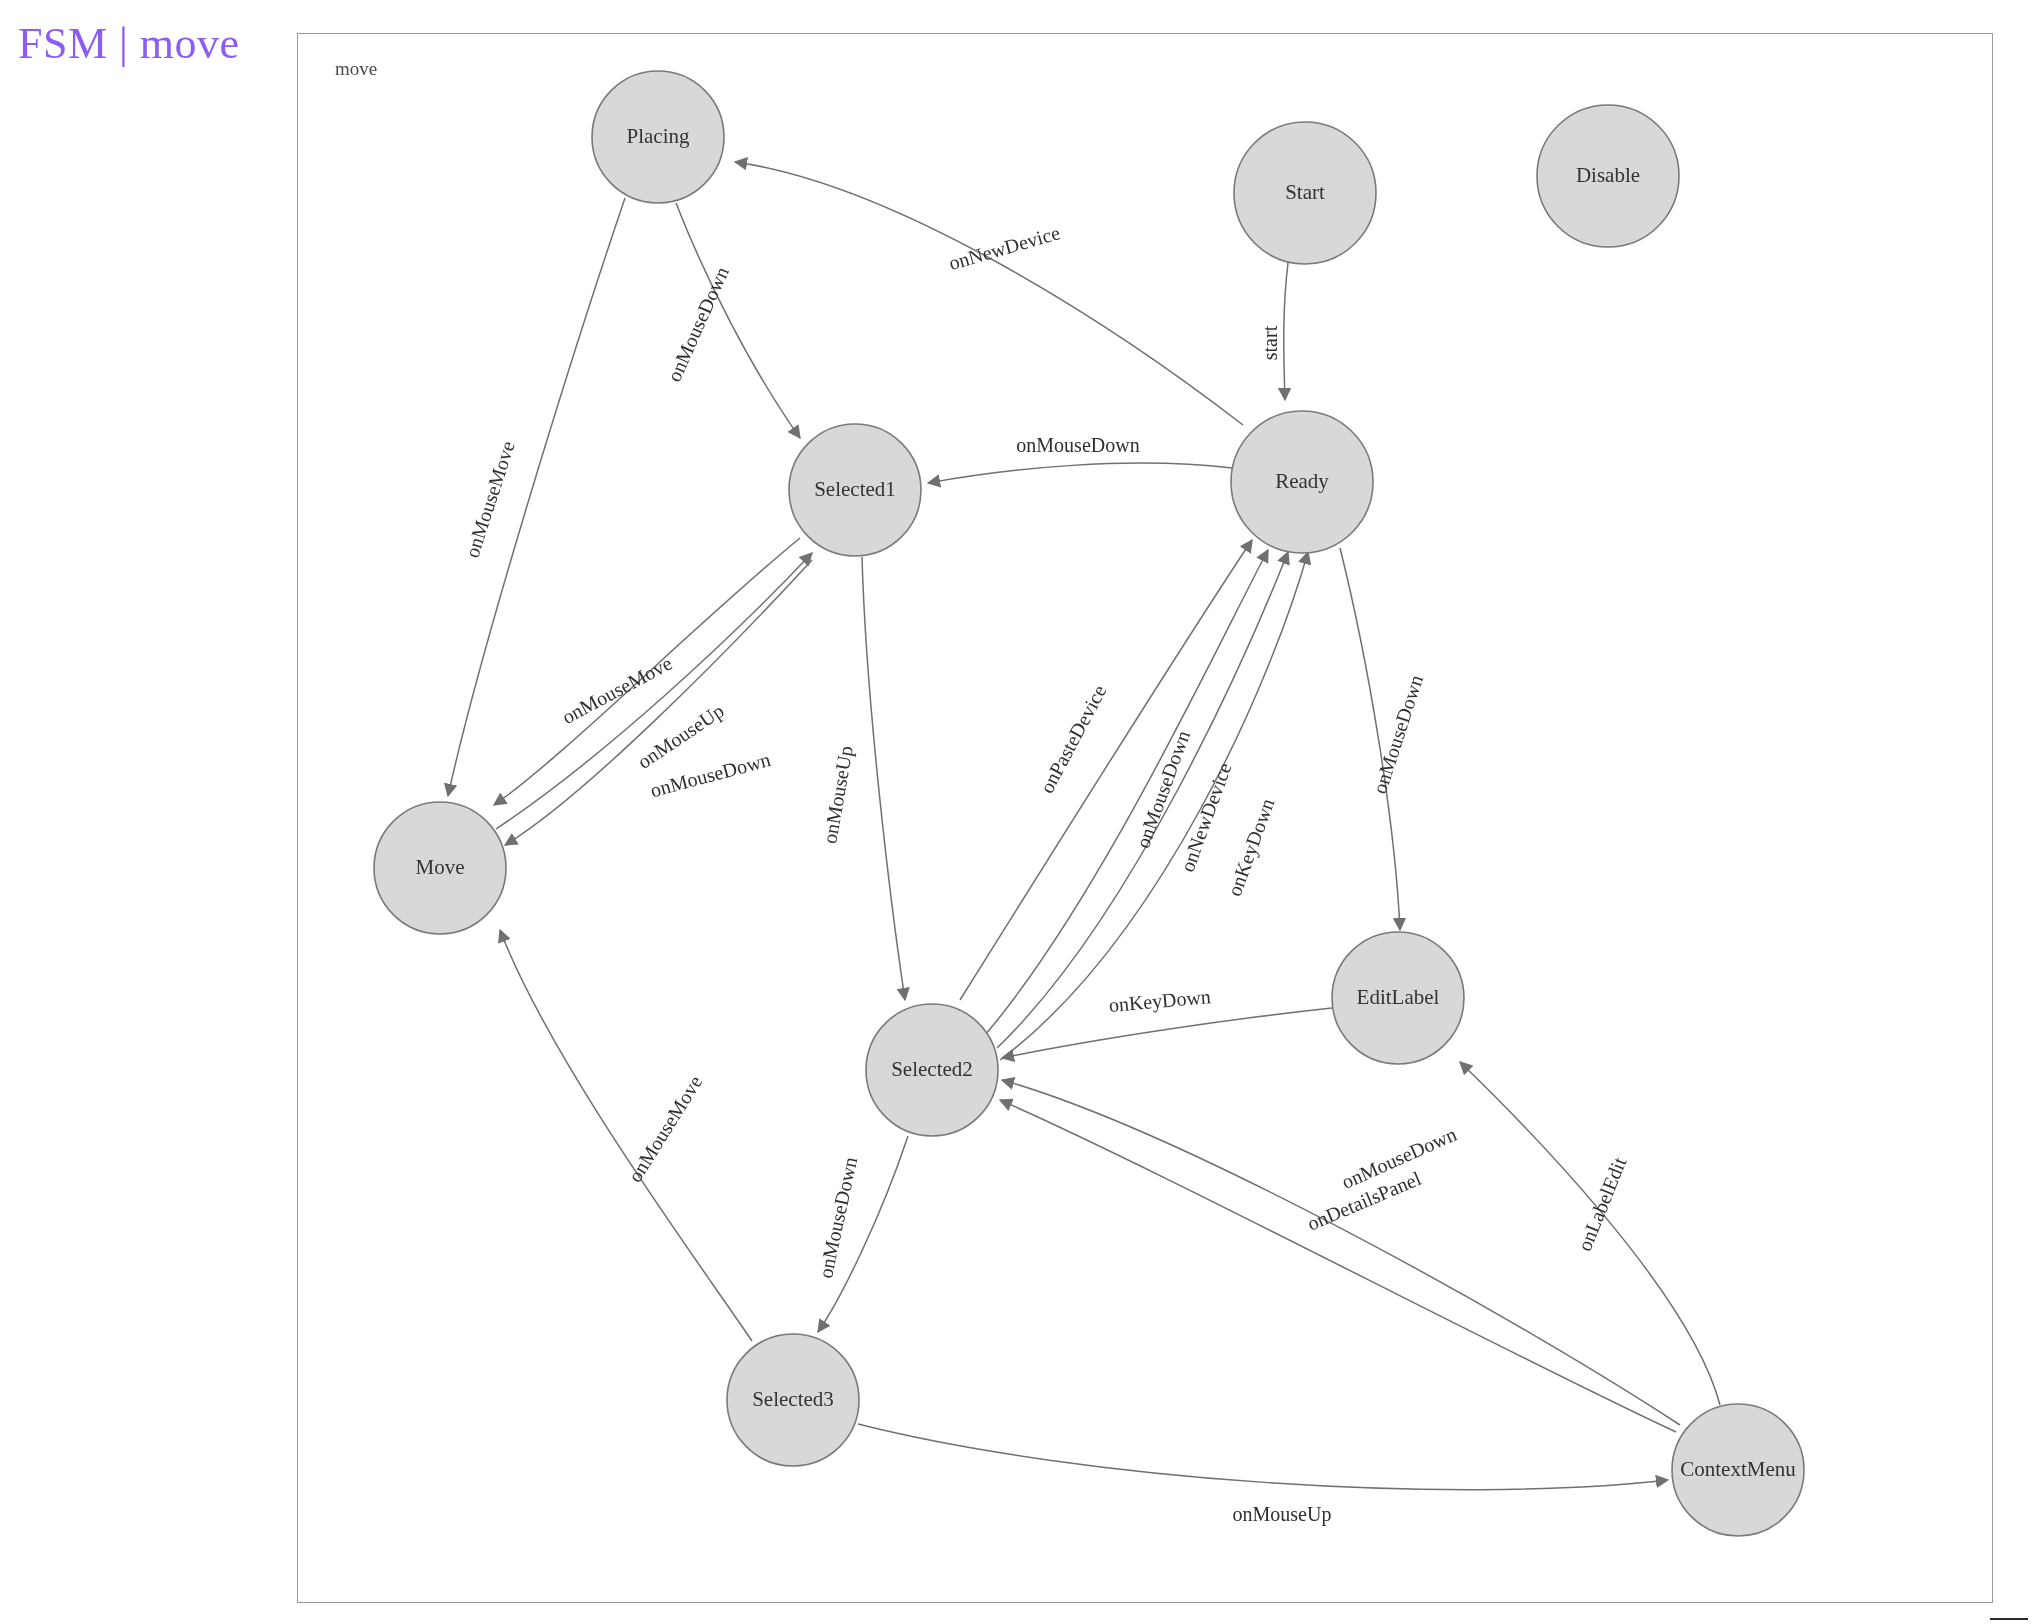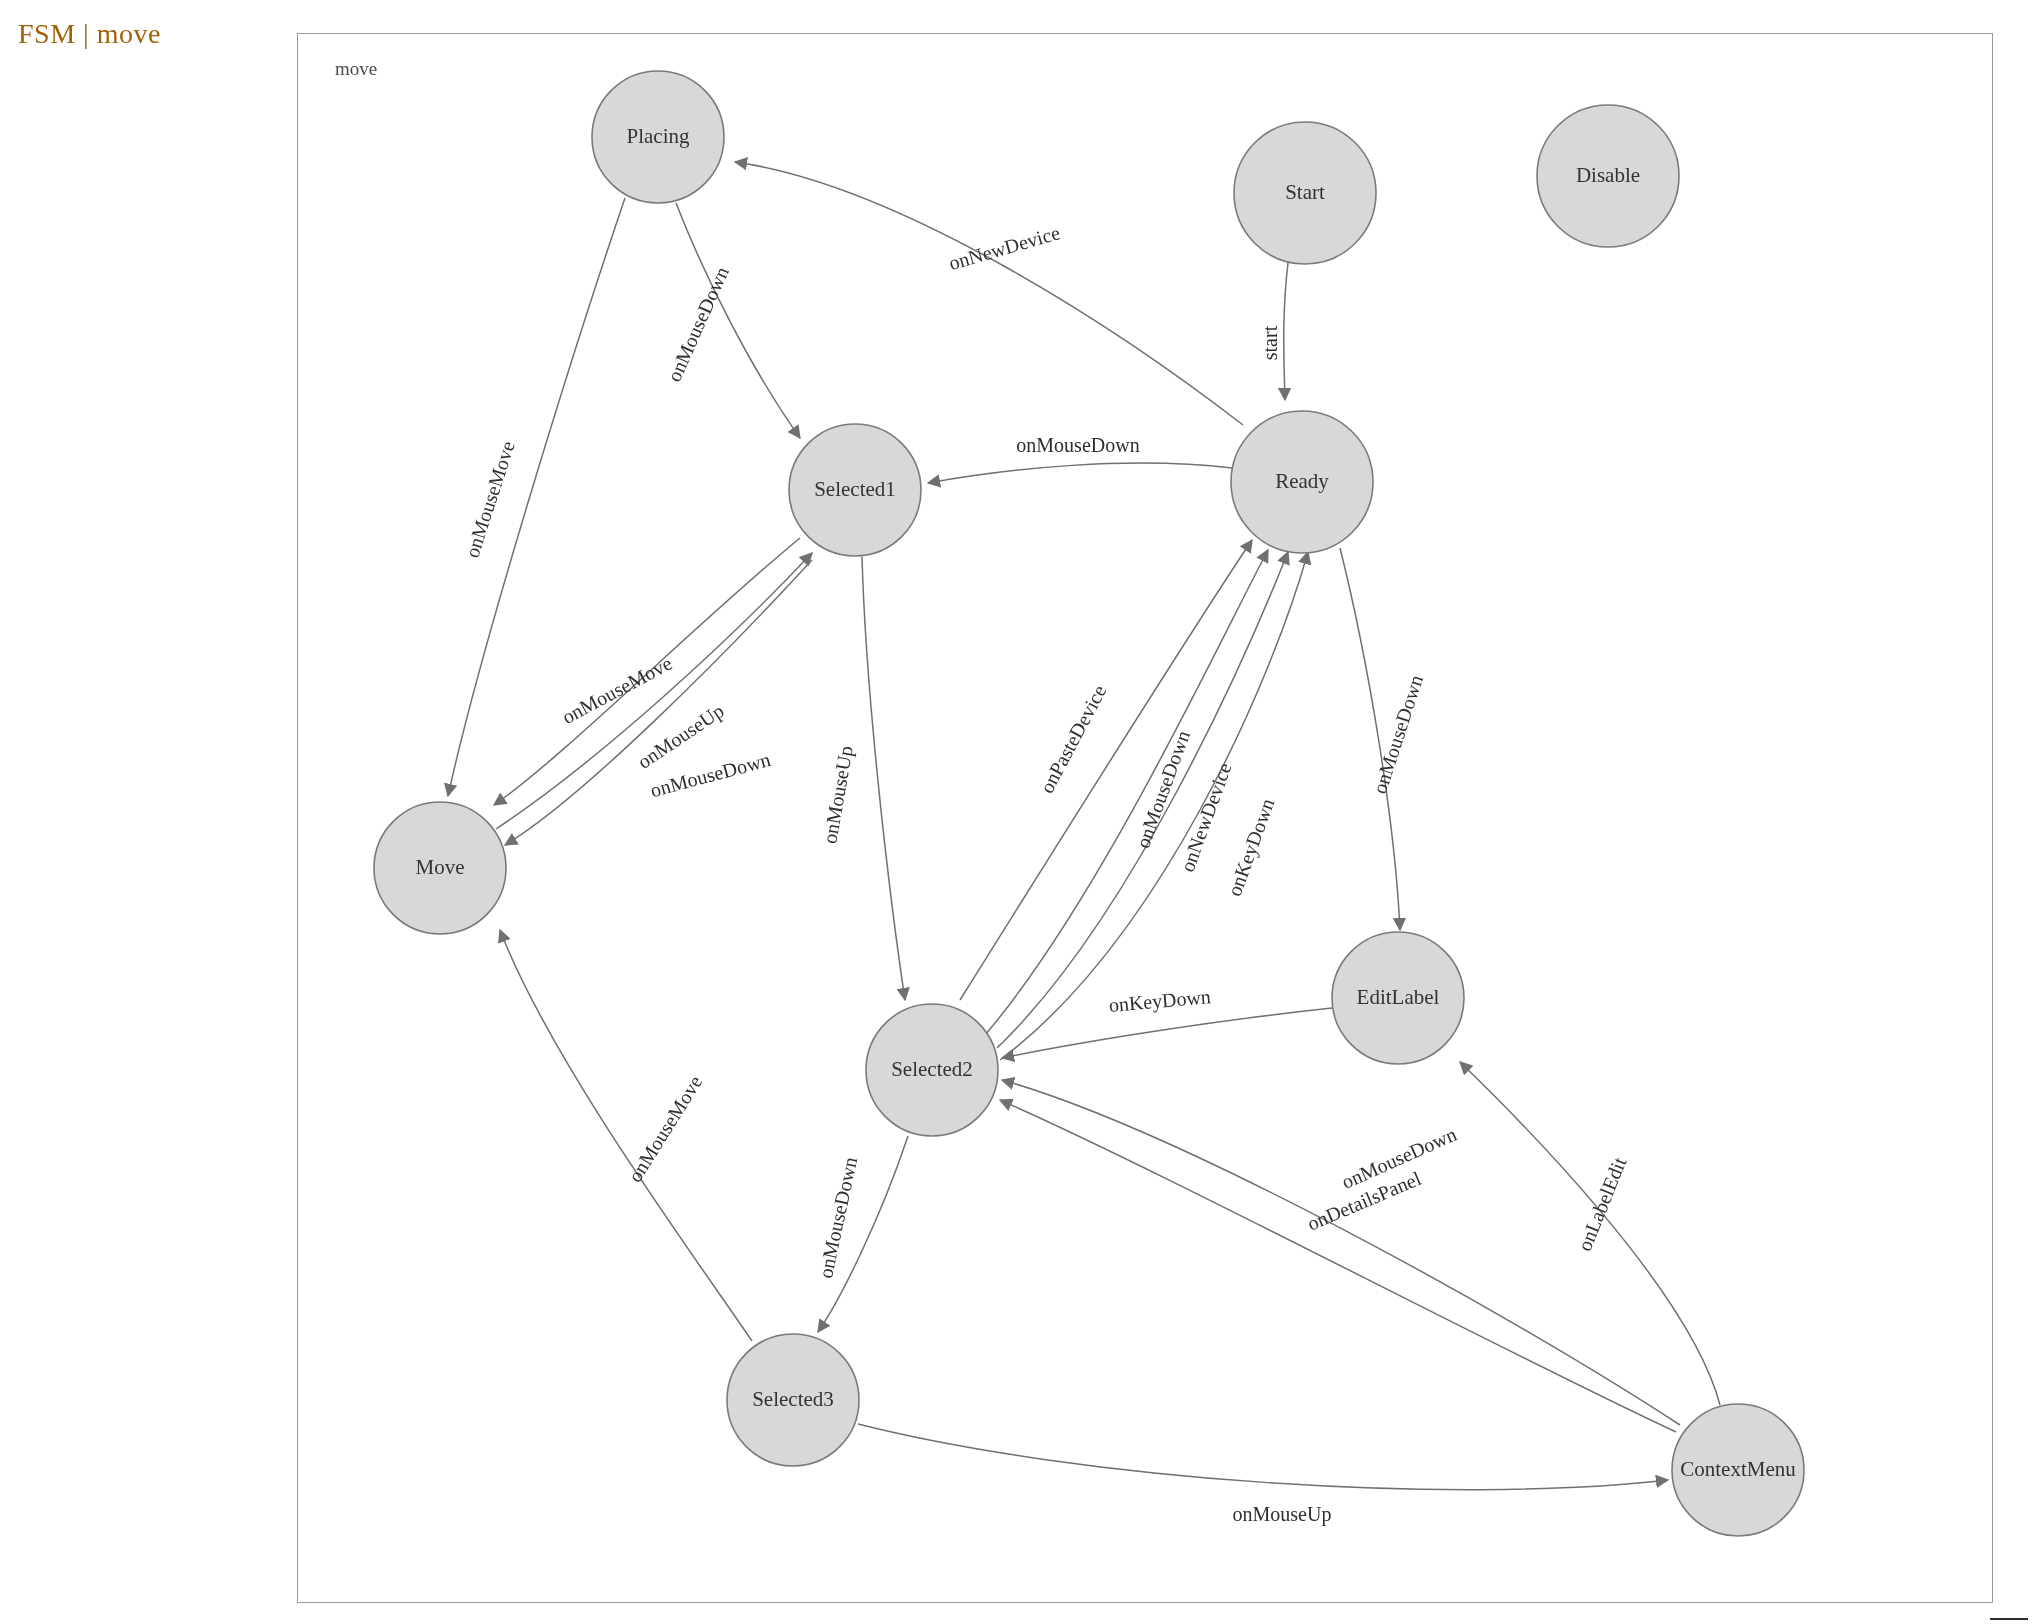--- a/index.html
+++ b/index.html
@@ -14,22 +14,22 @@
   #root {
     position: relative;
     width: 2034px;
     height: 1624px;
   }
   #page-title {
     position: absolute;
     left: 18px;
     top: 18px;
     font-family: "Liberation Serif", serif;
-    font-size: 28px;
-    color: #a16207;
+    font-size: 44px;
+    color: #8b5cf6;
     letter-spacing: 0.5px;
     white-space: nowrap;
   }
   #cluster-box {
     position: absolute;
     left: 297px;
     top: 33px;
     width: 1696px;
     height: 1570px;
     border: 1px solid #9a9a9a;

